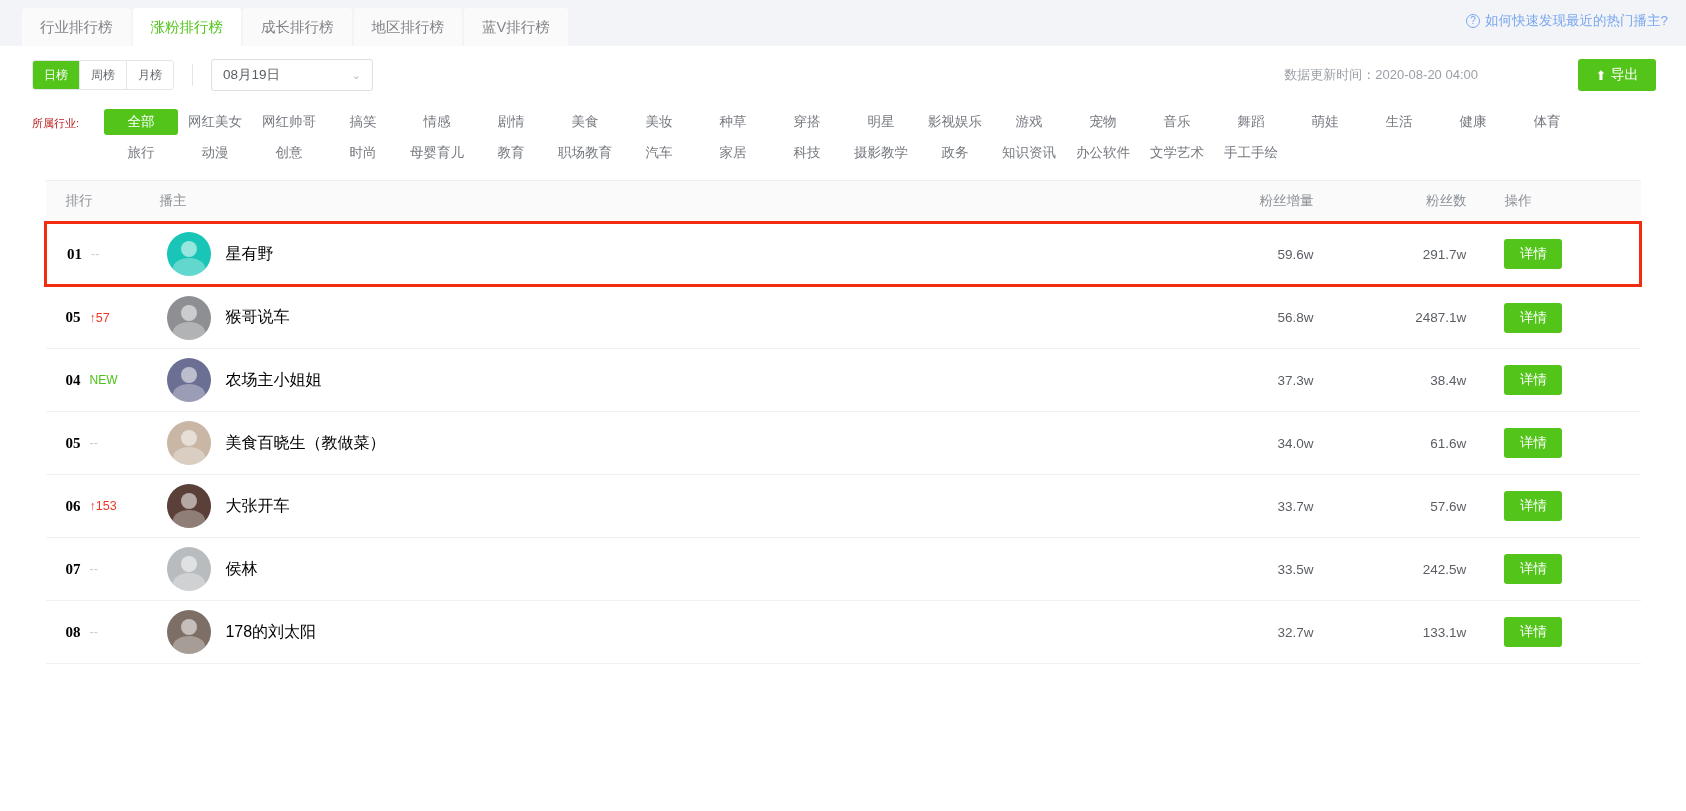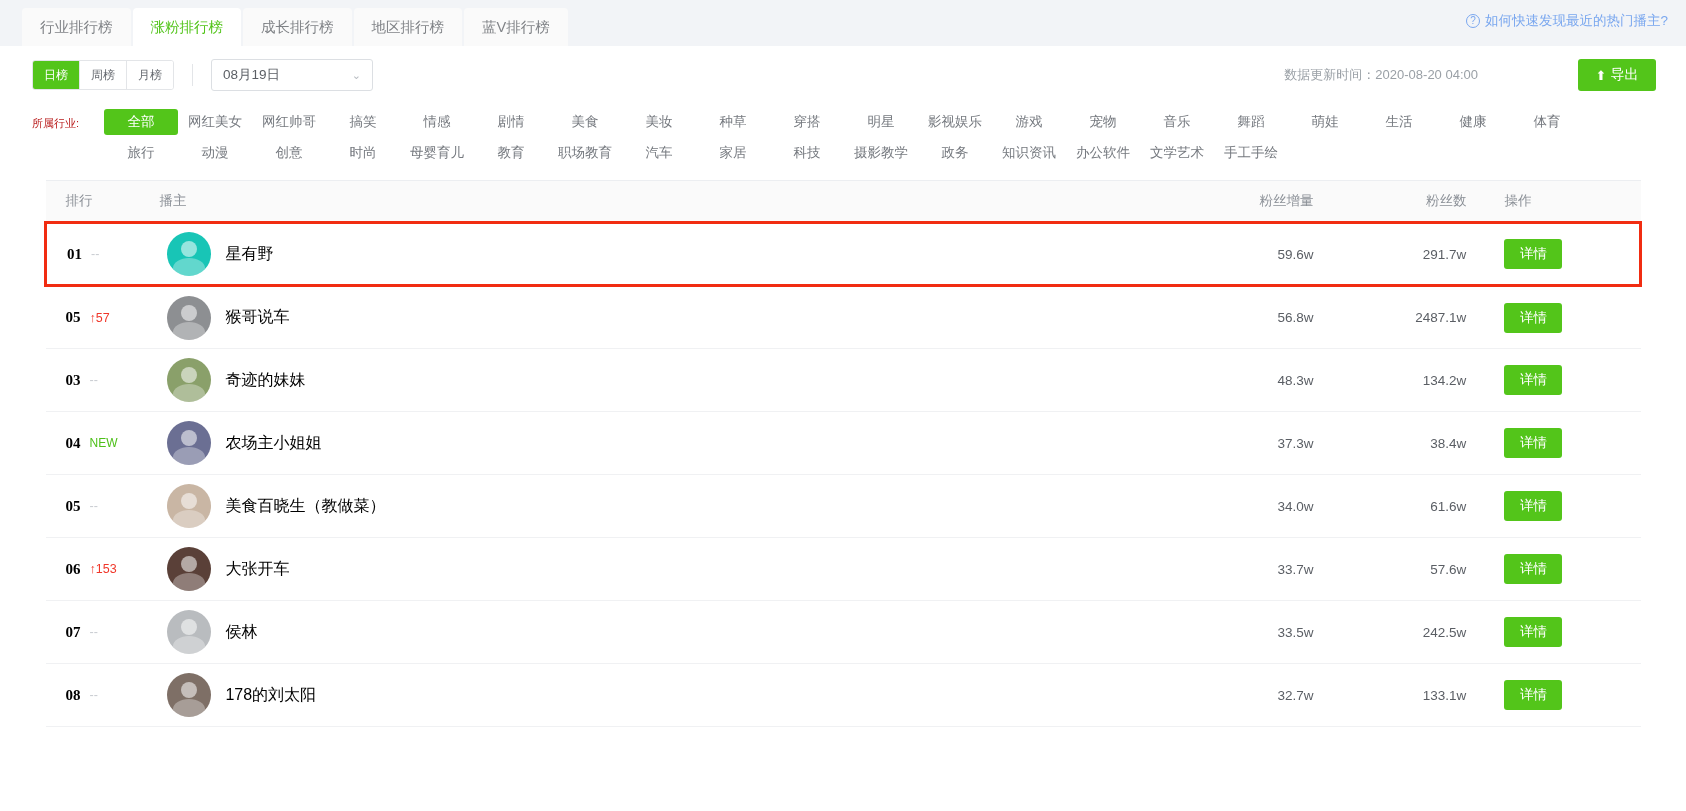--- a/index.html
+++ b/index.html
@@ -401,42 +401,20 @@
                 <span class="host-name">猴哥说车</span>
               </div>
             </td>
             <td class="num">56.8w</td>
             <td class="num fans">2487.1w</td>
             <td><button class="detail-btn">详情</button></td>
           </tr>
           <tr>
             <td>
               <div class="rank-cell">
-                <span class="rank-num">03</span>
-                <span class="rank-delta ">--</span>
-              </div>
-            </td>
-            <td>
-              <div class="host-cell">
-                <div class="avatar" style="background:#8aa06a">
-                  <div class="av-in">
-                    <div class="av-head" style="width:16px;height:16px;left:14px;top:9px;background:rgba(255,255,255,.55)"></div>
-                    <div class="av-body" style="width:32px;height:20px;left:6px;top:26px;background:rgba(255,255,255,.32)"></div>
-                  </div>
-                </div>
-                <span class="host-name">奇迹的妹妹</span>
-              </div>
-            </td>
-            <td class="num">48.3w</td>
-            <td class="num fans">134.2w</td>
-            <td><button class="detail-btn">详情</button></td>
-          </tr>
-          <tr>
-            <td>
-              <div class="rank-cell">
                 <span class="rank-num">04</span>
                 <span class="rank-delta new">NEW</span>
               </div>
             </td>
             <td>
               <div class="host-cell">
                 <div class="avatar" style="background:#6b6f93">
                   <div class="av-in">
                     <div class="av-head" style="width:16px;height:16px;left:14px;top:9px;background:rgba(255,255,255,.55)"></div>
                     <div class="av-body" style="width:32px;height:20px;left:6px;top:26px;background:rgba(255,255,255,.32)"></div>

